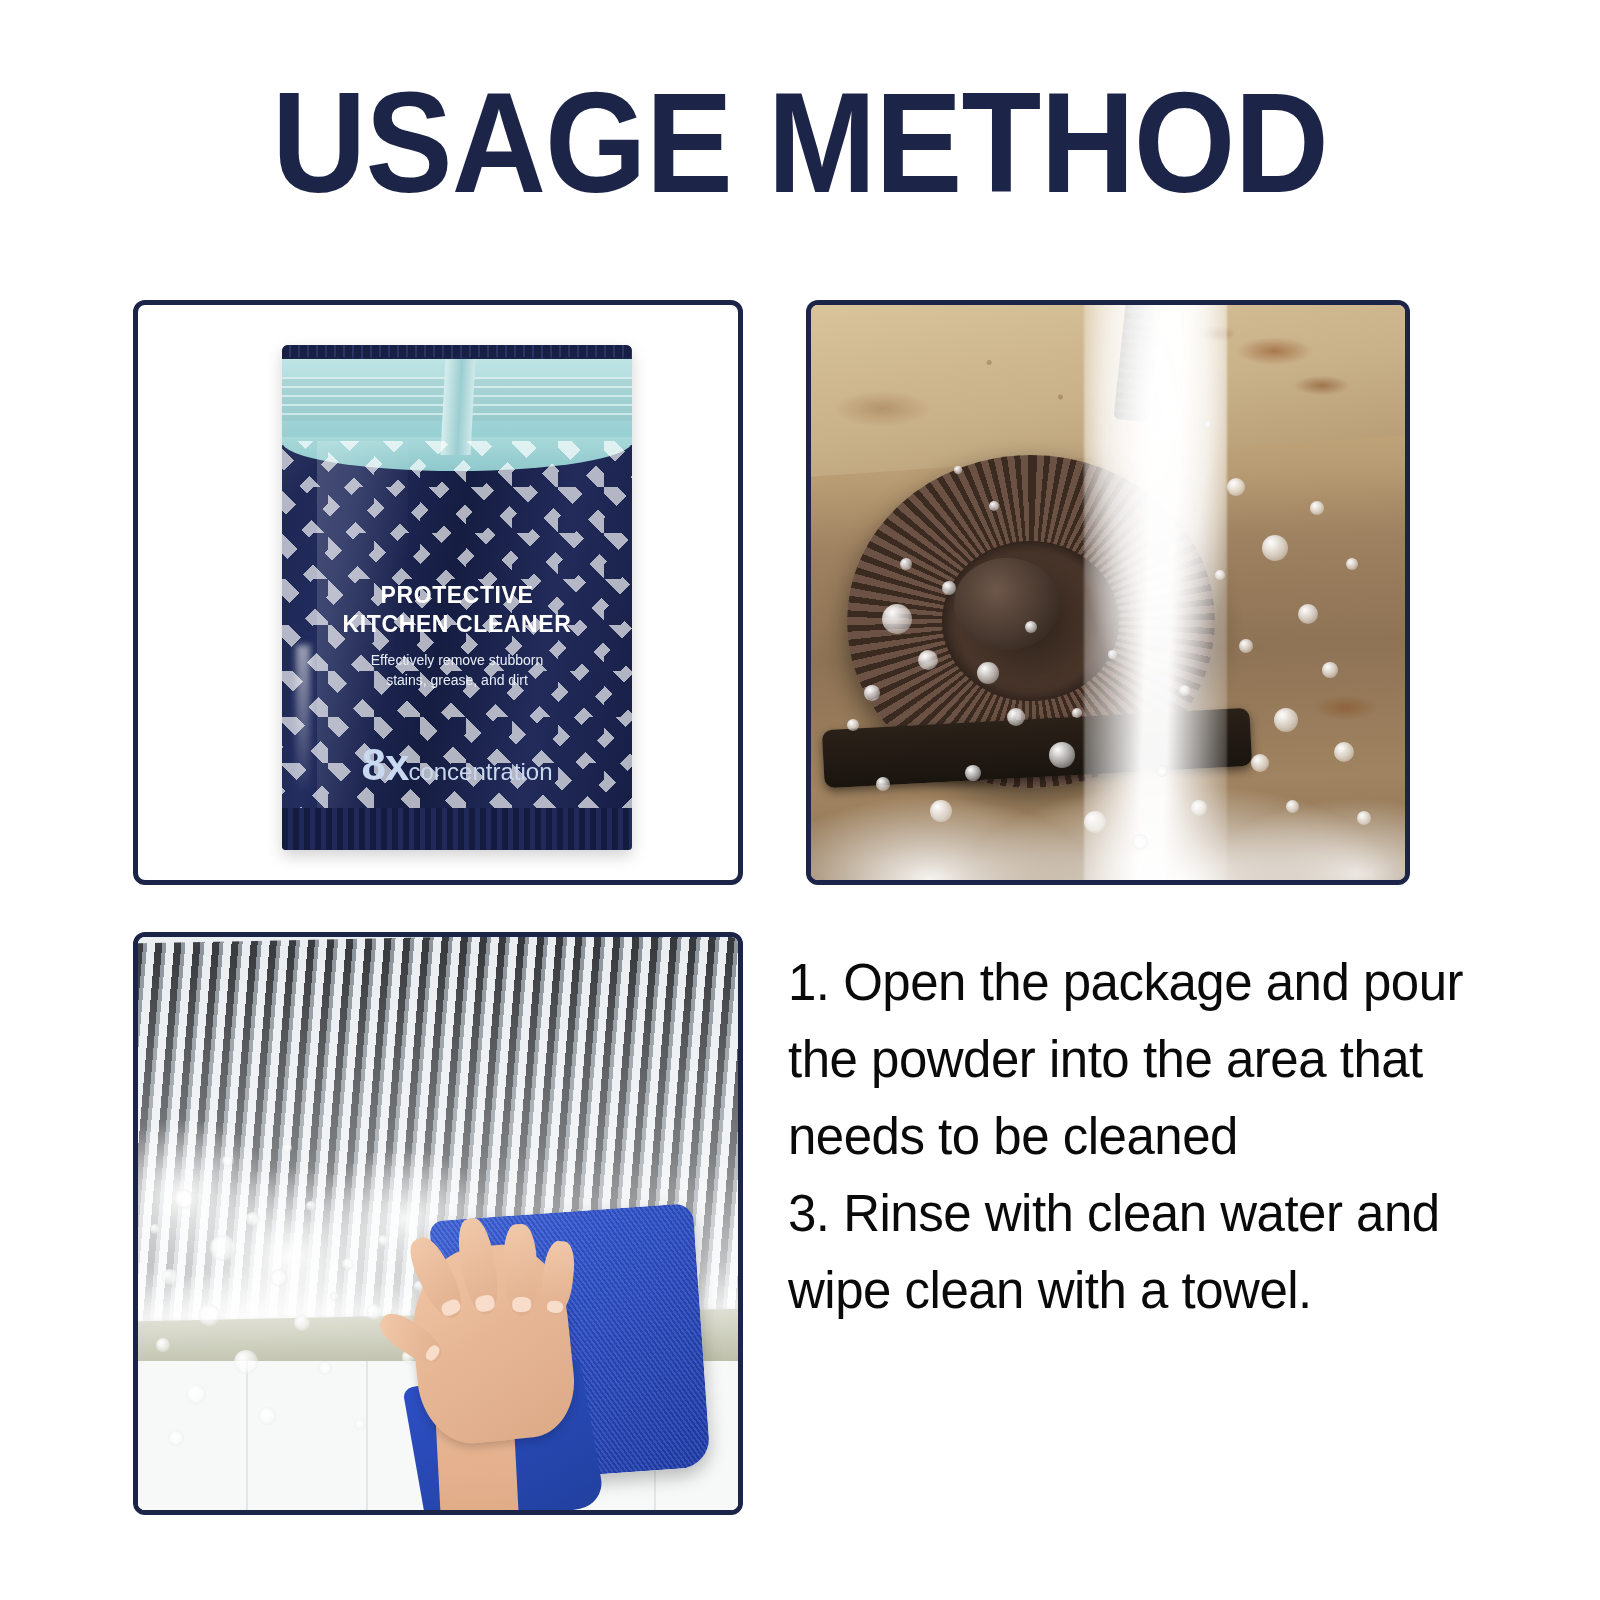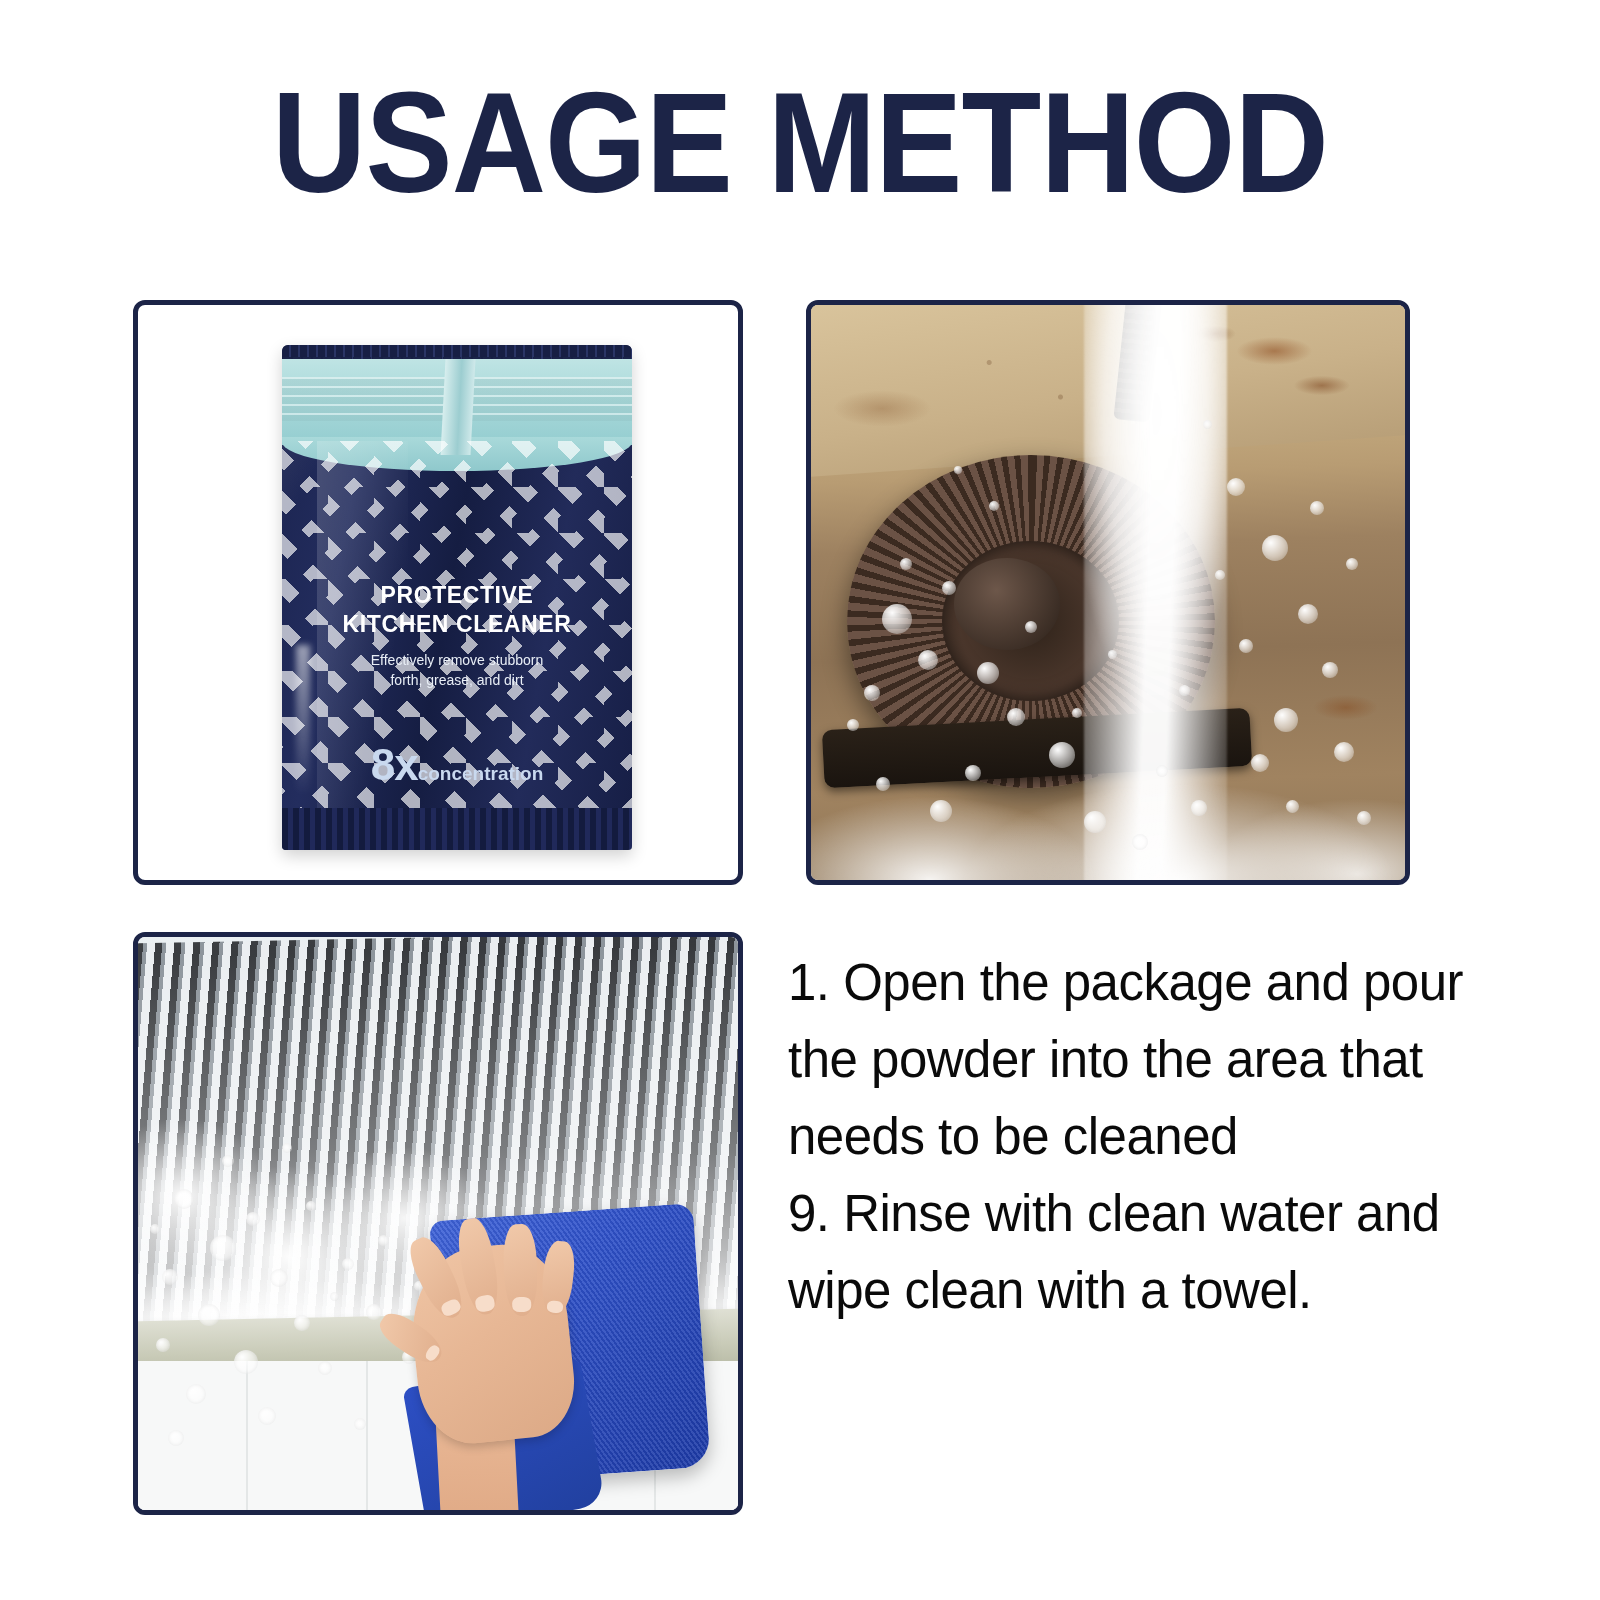--- a/index.html
+++ b/index.html
@@ -124,21 +124,21 @@
     position:absolute; left:0; top:306px; width:100%;
     text-align:center; color:#e8eef6;
     font-size:14px; line-height:1.4;
   }
   .s-conc{
     position:absolute; left:0; top:398px; width:100%;
     text-align:center; color:#c9d9ef;
     line-height:1;
   }
   .s-conc .big{ font-size:44px; font-weight:bold; letter-spacing:-1px; }
-  .s-conc .small{ font-size:19px; font-weight:bold; }
+  .s-conc .small{ font-size:24px; font-weight:normal; }
   .s-net{
     position:absolute; left:50%; top:468px;
     transform:translateX(-50%);
     background:#dfe8f2; color:#1b2450;
     font-size:15px; padding:4px 16px 5px;
     border-radius:12px; white-space:nowrap;
   }
 
   
   .stove{
@@ -339,21 +339,21 @@
     <div class="sachet-gloss"></div>
     <div class="sachet-gloss2"></div>
 
     <div class="s-title">
       <div>PROTECTIVE</div>
       <div>KITCHEN CLEANER</div>
     </div>
 
     <div class="s-sub">
       <div>Effectively remove stubborn</div>
-      <div>forth, grease, and dirt</div>
+      <div>stains, grease, and dirt</div>
     </div>
 
     <div class="s-conc">
       <span class="big">8x</span><span class="small">concentration</span>
     </div>
 
     <div class="s-net">NET:25G/0.88OZ</div>
     <div class="sachet-bottom"></div>
   </div>
 </div>
@@ -453,14 +453,14 @@
     <div class="finger" style="left:47%;top:52%;width:5.5%;height:15%;transform:rotate(-26deg);"></div>
     <div class="finger" style="left:54%;top:49%;width:5.5%;height:17%;transform:rotate(-10deg);"></div>
     <div class="finger" style="left:61%;top:50%;width:5.5%;height:16%;transform:rotate(-2deg);"></div>
     <div class="finger" style="left:67.5%;top:53%;width:5%;height:13%;transform:rotate(6deg);"></div>
     <div class="finger" style="left:43%;top:64%;width:5%;height:12%;transform:rotate(-56deg);"></div>
   </div>
 </div>
 
 <div class="steps">
   <p>1. Open the package and pour the powder into the area that needs to be cleaned</p>
-  <p>9. Rinse with clean water and wipe clean with a towel.</p>
+  <p>3. Rinse with clean water and wipe clean with a towel.</p>
 </div>
 
 </body></html>

